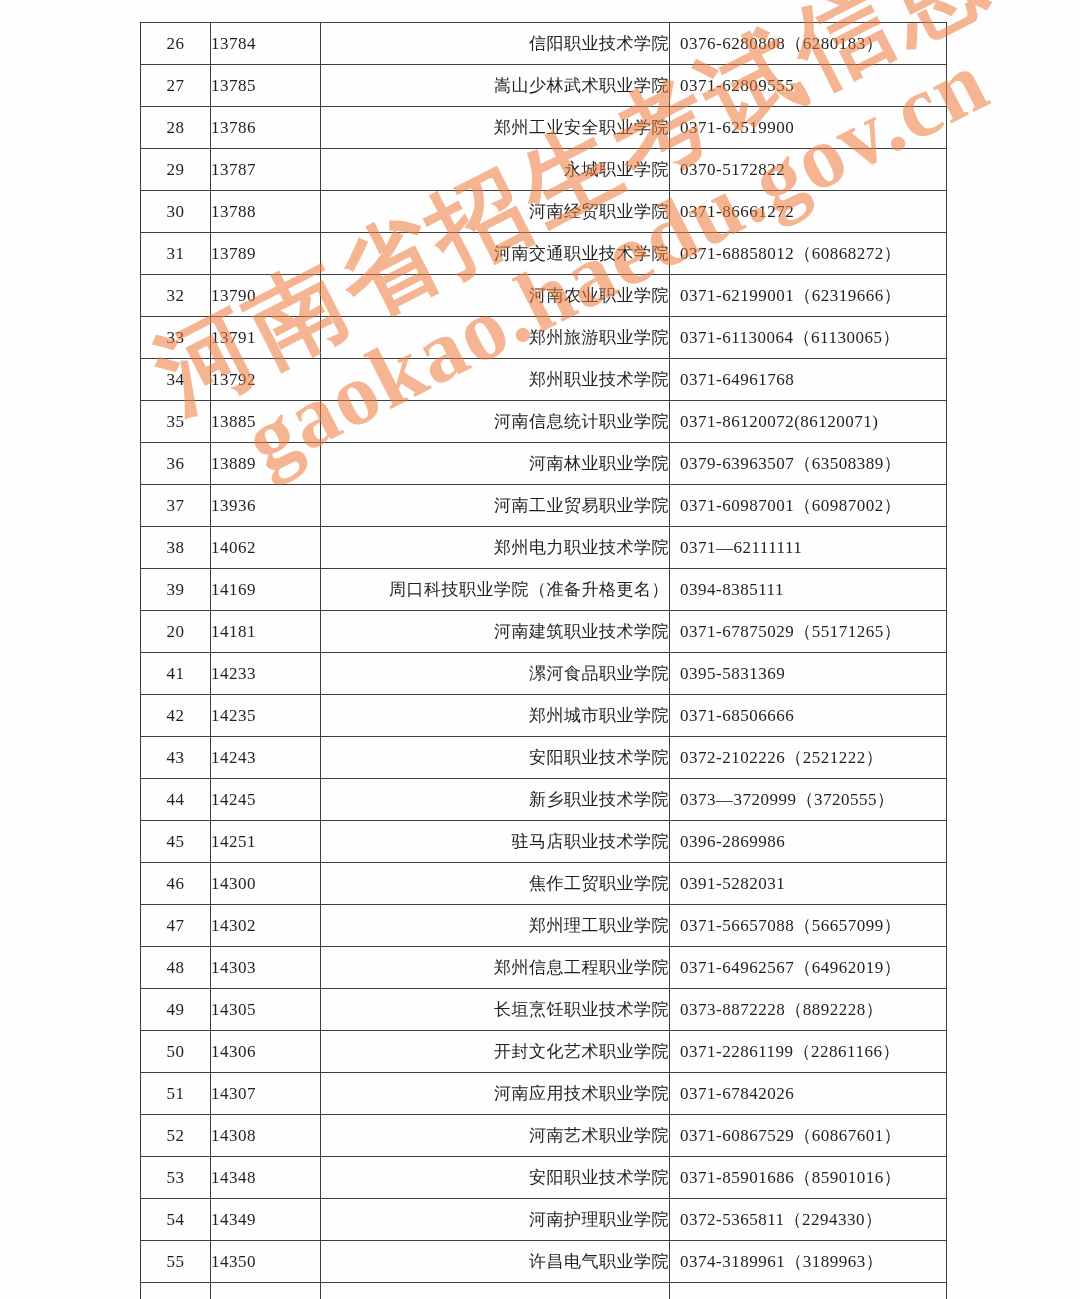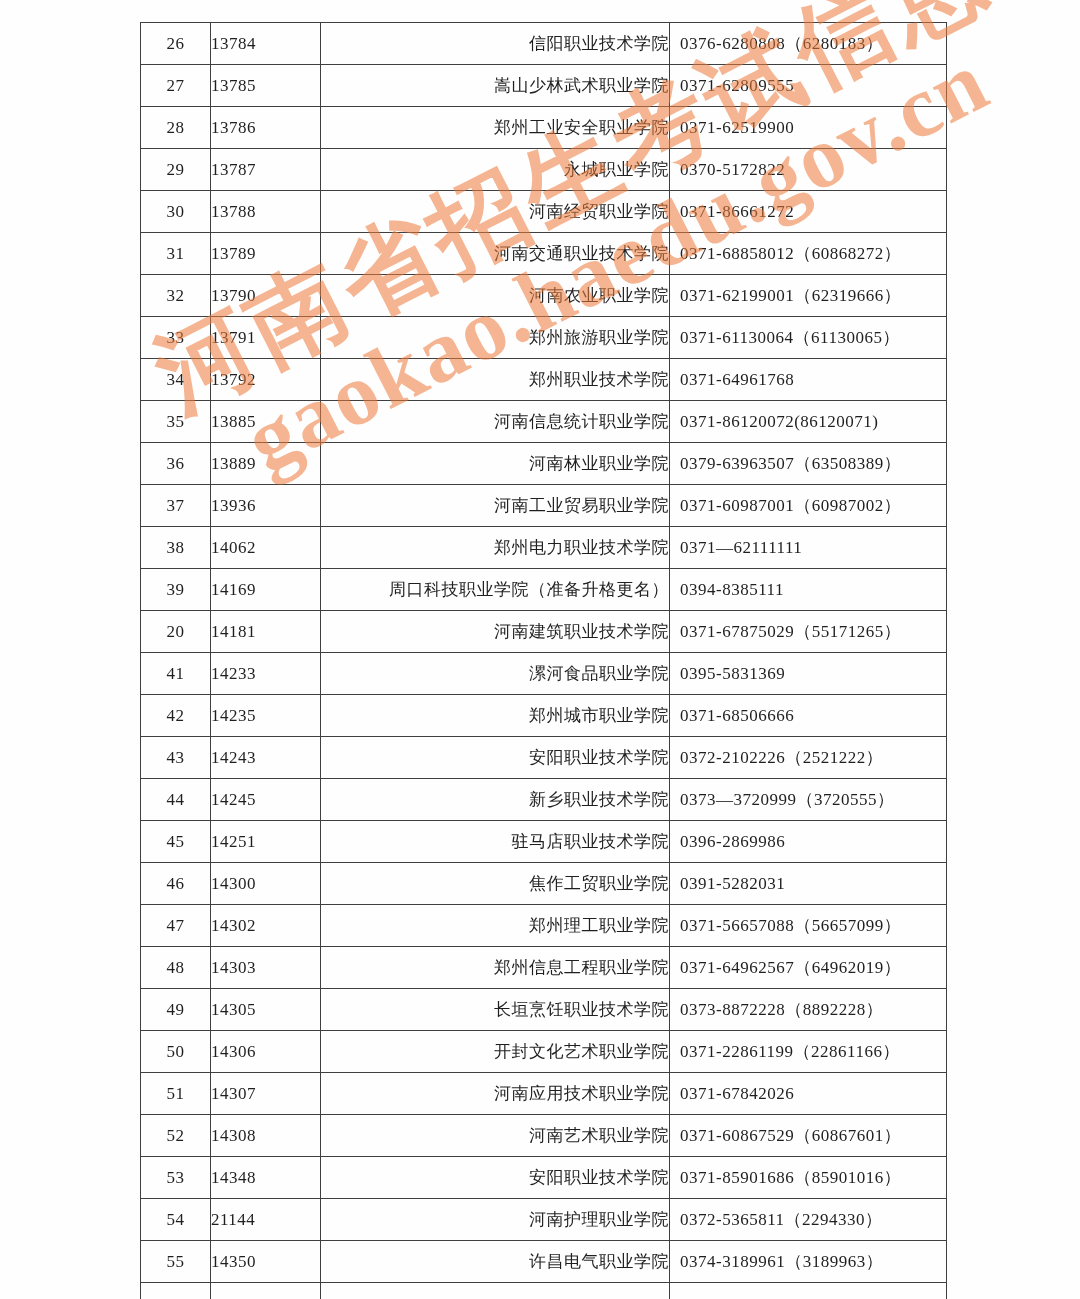--- a/index.html
+++ b/index.html
@@ -229,21 +229,21 @@
         <td class="c-phone">0371-60867529（60867601）</td>
       </tr>
         <tr>
         <td class="c-no">53</td>
         <td class="c-code">14348</td>
         <td class="c-name">安阳职业技术学院</td>
         <td class="c-phone">0371-85901686（85901016）</td>
       </tr>
         <tr>
         <td class="c-no">54</td>
-        <td class="c-code">21144</td>
+        <td class="c-code">14349</td>
         <td class="c-name">河南护理职业学院</td>
         <td class="c-phone">0372-5365811（2294330）</td>
       </tr>
         <tr>
         <td class="c-no">55</td>
         <td class="c-code">14350</td>
         <td class="c-name">许昌电气职业学院</td>
         <td class="c-phone">0374-3189961（3189963）</td>
       </tr>
         <tr>

